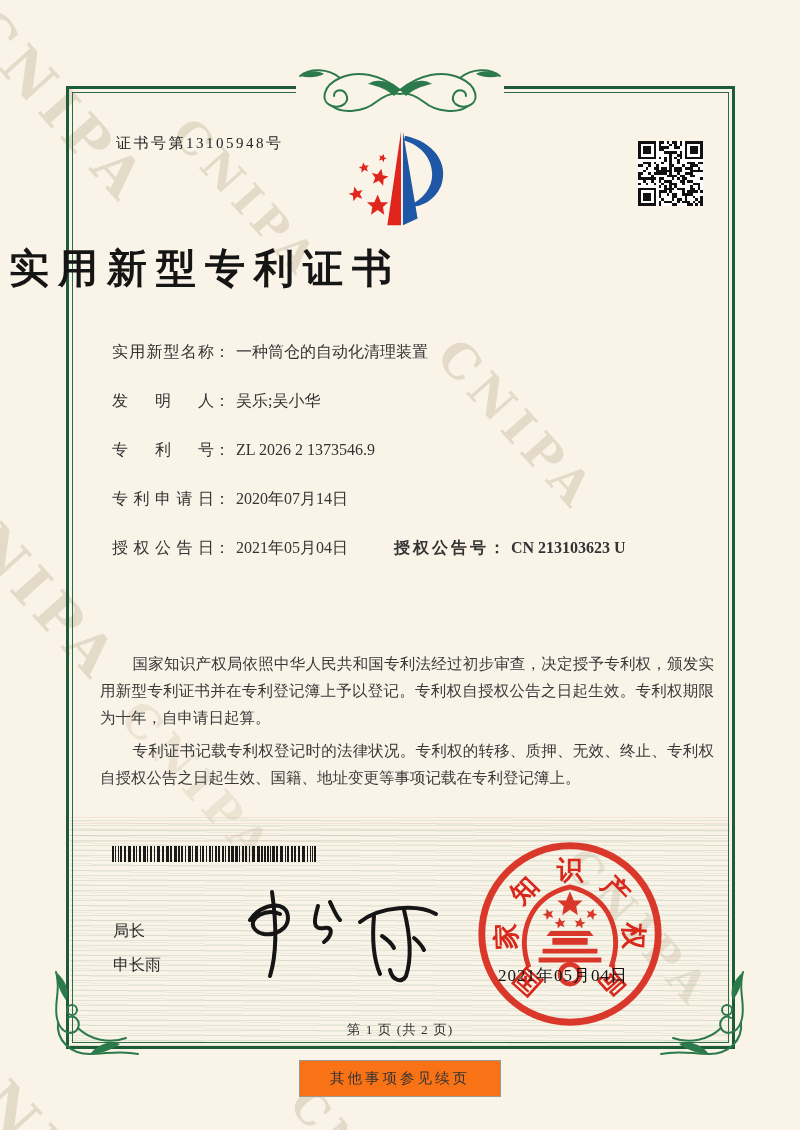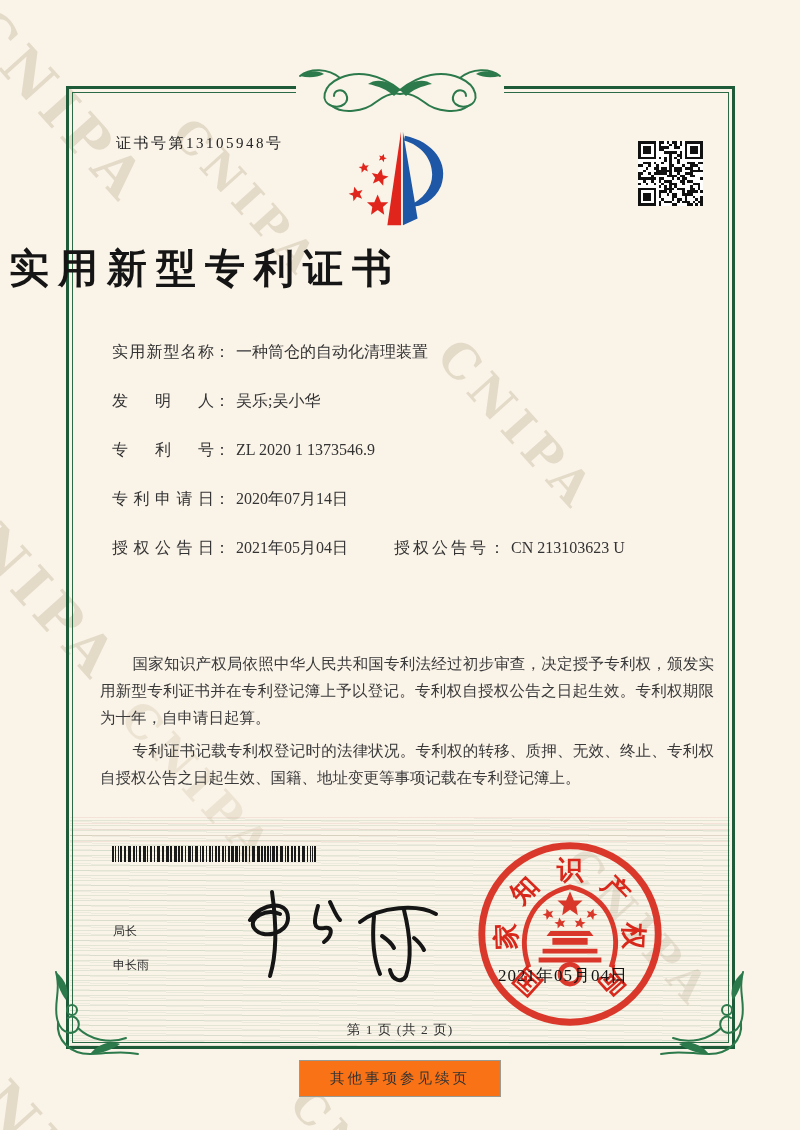--- a/index.html
+++ b/index.html
@@ -34,31 +34,31 @@
 
   .title{position:absolute;left:0;right:0;top:241px;text-align:left;
          font-size:40px;font-weight:bold;color:#151515;letter-spacing:9px;text-indent:9px;}
 
   .fields{position:absolute;left:112px;top:339px;width:610px;font-size:16px;color:#333;}
   .frow{line-height:26px;margin-bottom:23px;white-space:nowrap;}
   .f-label{display:inline-block;width:102px;text-align:justify;text-align-last:justify;vertical-align:top;}
   .f-colon{margin-right:6px;}
   .frow-addr{white-space:normal;margin-bottom:5px;}
   .frow-addr .f-value{display:inline-block;width:436px;vertical-align:top;}
-  .frow-grant .pair2{margin-left:46px;}
+  .frow-grant .pair2{margin-left:46px;font-weight:bold;}
   .frow-grant .f-label2{letter-spacing:3px;}
 
   .paras{position:absolute;left:100px;top:652px;width:614px;font-size:15.5px;
          line-height:27px;color:#3a3a3a;text-align:justify;font-family:Liberation Mono, monospace;}
   .paras p{margin:0 0 6px 0;text-indent:2.1em;}
 
   .barcode{position:absolute;left:112px;top:846px;}
 
   .signer{position:absolute;left:113px;top:914px;font-family:"Liberation Sans","DejaVu Sans",sans-serif;
-          font-size:12px;color:#2b2b2b;line-height:34px;}
+          font-size:16px;color:#2b2b2b;line-height:34px;}
   .signature{position:absolute;left:222px;top:880px;}
 
   .seal{position:absolute;left:472px;top:836px;}
   .seal-char{font-size:27px;font-weight:bold;fill:#D8281B;font-family:"DejaVu Serif",serif;}
   .seal-date{position:absolute;left:498px;top:964px;width:170px;font-size:17px;color:#141414;
              letter-spacing:1px;white-space:nowrap;}
 
   .page-info{position:absolute;left:0;right:0;top:1021px;text-align:center;font-size:13.5px;color:#333;letter-spacing:1px;}
 
   .cont-box{position:absolute;top:1060px;left:50%;transform:translateX(-50%);
@@ -362,21 +362,21 @@
     <div class="title">实用新型专利证书</div>
 
     <div class="fields">
       <div class="frow">
         <span class="f-label">实用新型名称</span><span class="f-colon">：</span><span class="f-value">一种筒仓的自动化清理装置</span>
       </div>
       <div class="frow">
         <span class="f-label">发明人</span><span class="f-colon">：</span><span class="f-value">吴乐;吴小华</span>
       </div>
       <div class="frow">
-        <span class="f-label">专利号</span><span class="f-colon">：</span><span class="f-value">ZL 2020 1 1373546.9</span>
+        <span class="f-label">专利号</span><span class="f-colon">：</span><span class="f-value">ZL 2026 2 1373546.9</span>
       </div>
       <div class="frow">
         <span class="f-label">专利申请日</span><span class="f-colon">：</span><span class="f-value">2020年07月14日</span>
       </div>
       <div class="frow frow-grant">
         <span class="f-label">授权公告日</span><span class="f-colon">：</span><span class="f-value">2021年05月04日</span><span class="pair2"><span class="f-label2">授权公告号</span><span class="f-colon">：</span><span class="f-value">CN 213103623 U</span></span>
       </div>
     </div>
 
     <div class="paras">

